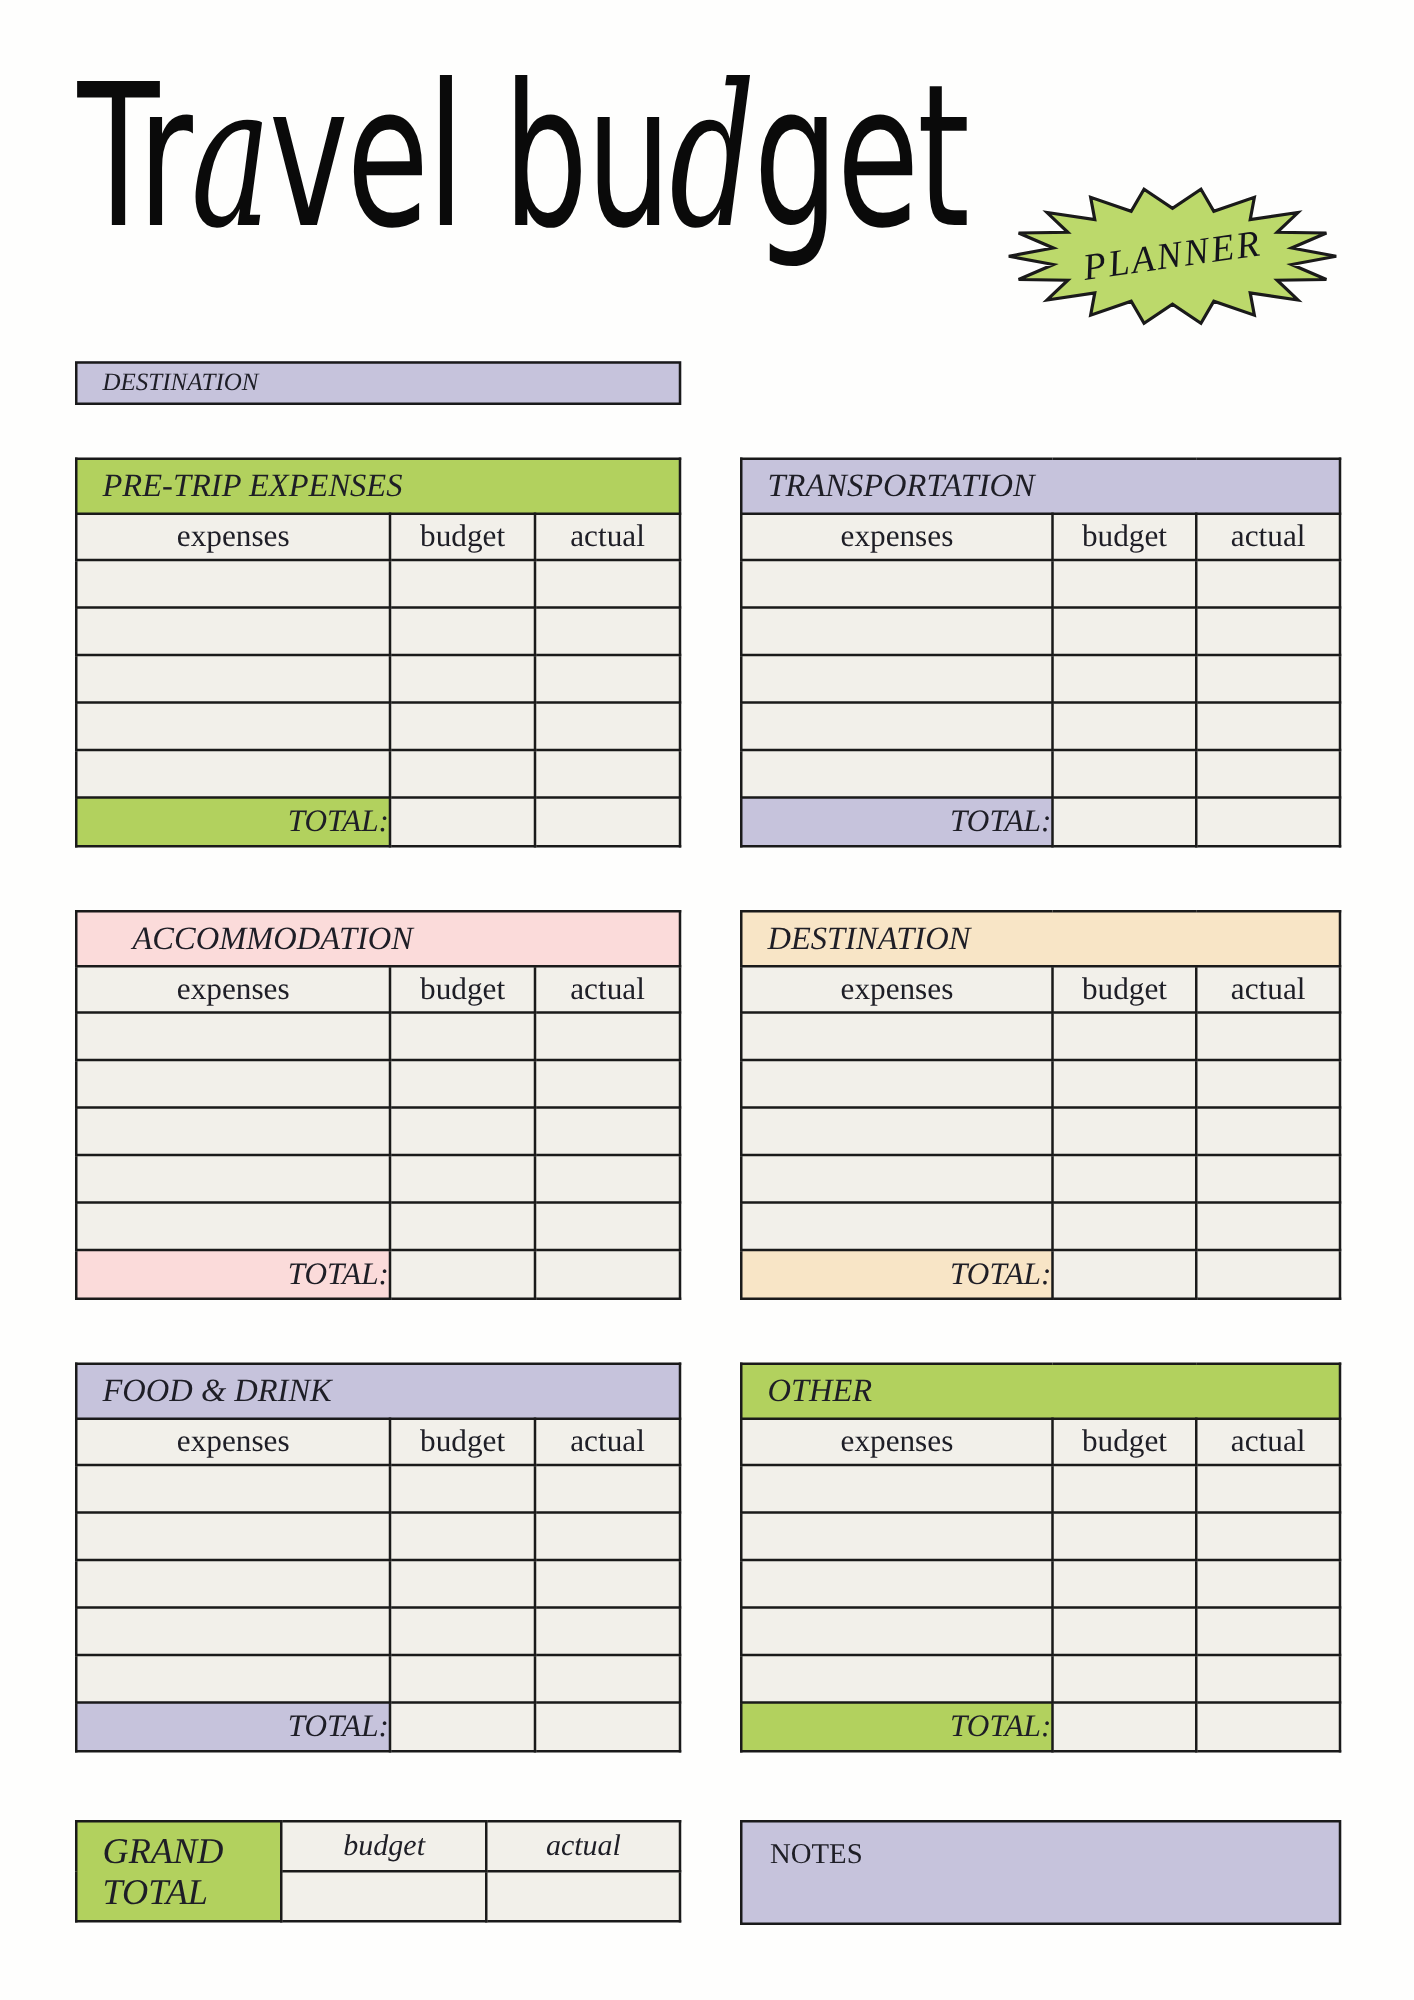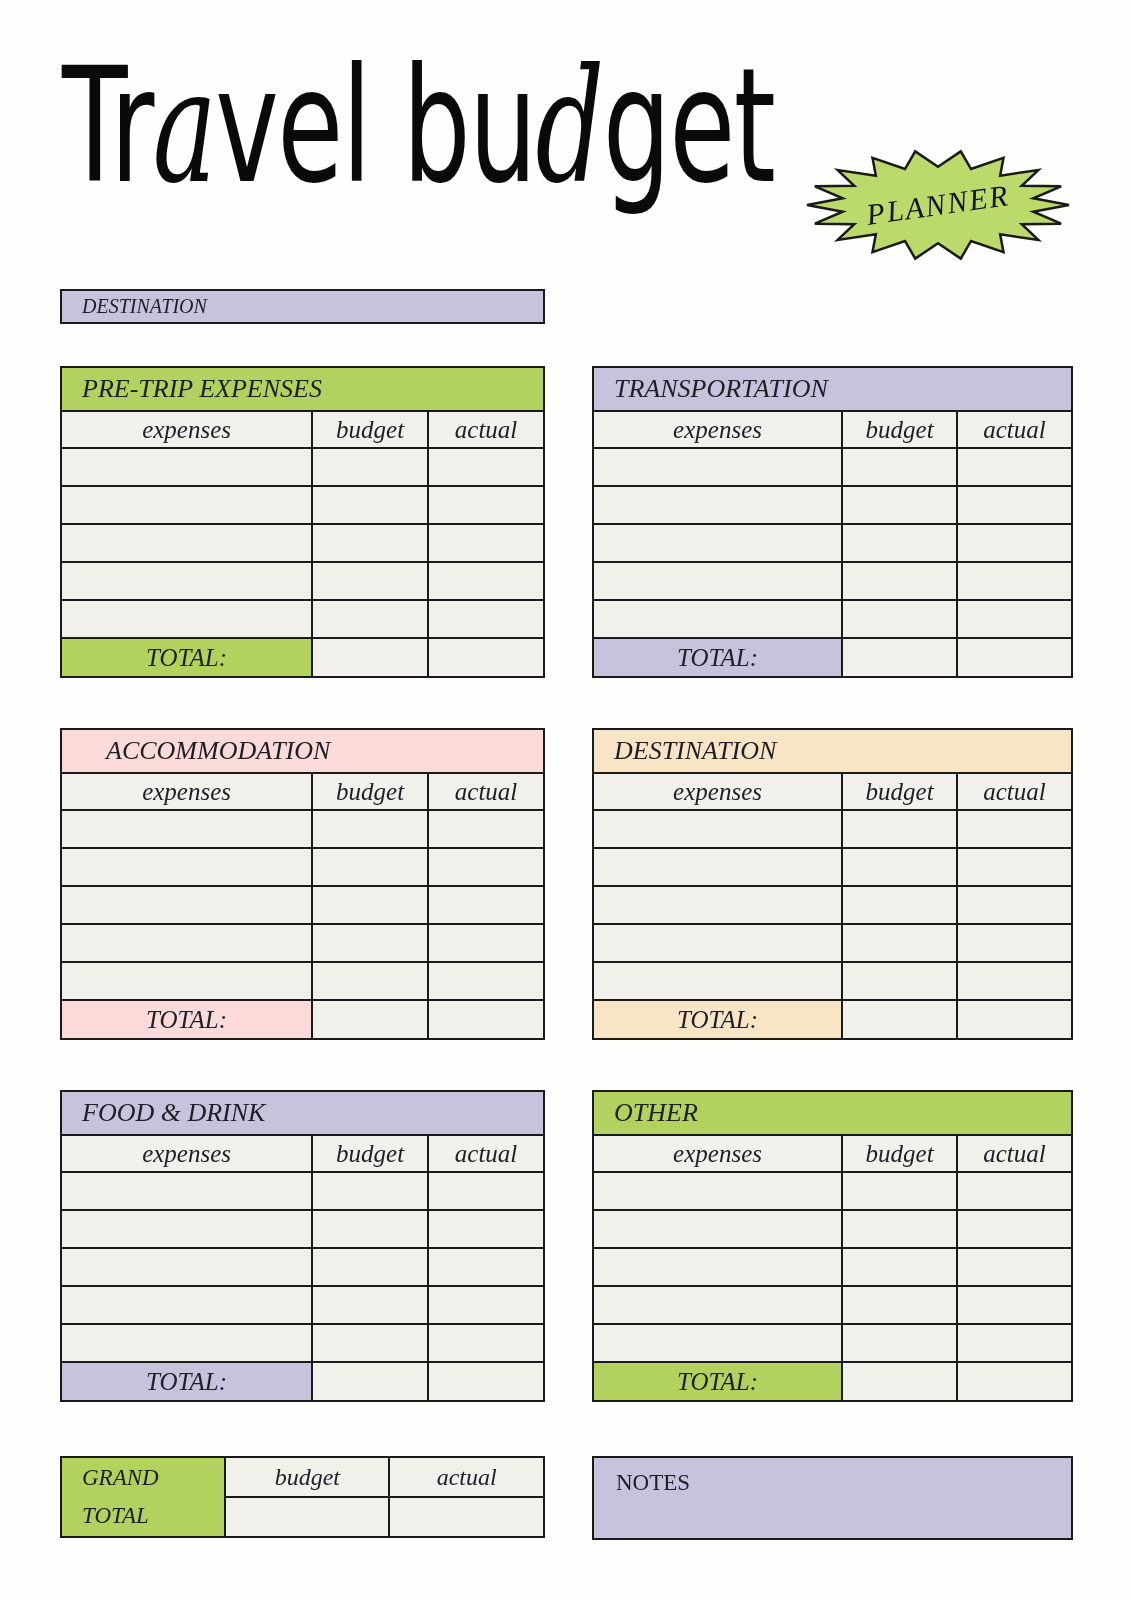--- a/index.html
+++ b/index.html
@@ -62,35 +62,35 @@
 
   tr.section-title td{
     height:42px;font-style:italic;font-size:26px;
     padding-left:20px;text-align:left;
   }
   .green  tr.section-title td{background:var(--green);}
   .lavender tr.section-title td{background:var(--lavender);}
   .pink   tr.section-title td{background:var(--pink);padding-left:44px;}
   .cream  tr.section-title td{background:var(--cream);}
 
-  tr.colhead td{height:35px;text-align:center;font-style:italic;font-size:25px;}
+  tr.colhead td{height:35px;text-align:center;font-size:25px;}
   tr.data-row td{height:36px;}
   tr.total-row td{height:37px;}
-  tr.total-row td.total-cell{text-align:center;font-style:italic;font-size:25px;}
+  tr.total-row td.total-cell{text-align:right;font-style:italic;font-size:25px;}
   .green  tr.total-row td.total-cell{background:var(--green);}
   .lavender tr.total-row td.total-cell{background:var(--lavender);}
   .pink   tr.total-row td.total-cell{background:var(--pink);}
   .cream  tr.total-row td.total-cell{background:var(--cream);}
 
   
   .grand-wrap{position:absolute;left:60px;top:1456px;width:485px;}
   .grand-wrap td{height:38px;}
   .grand-cell{
     background:var(--green);
-    font-style:italic;font-size:23px;
+    font-style:italic;font-size:29px;
   }
   .grand-cell .stack{
     display:flex;flex-direction:column;justify-content:space-between;
     height:64px;padding:7px 0 7px 20px;
   }
   .grand-head{text-align:center;font-style:italic;font-size:24px;}
   .g-c1{width:34%;} .g-c2{width:34%;} .g-c3{width:32%;}
 
   
   .notes-box{

